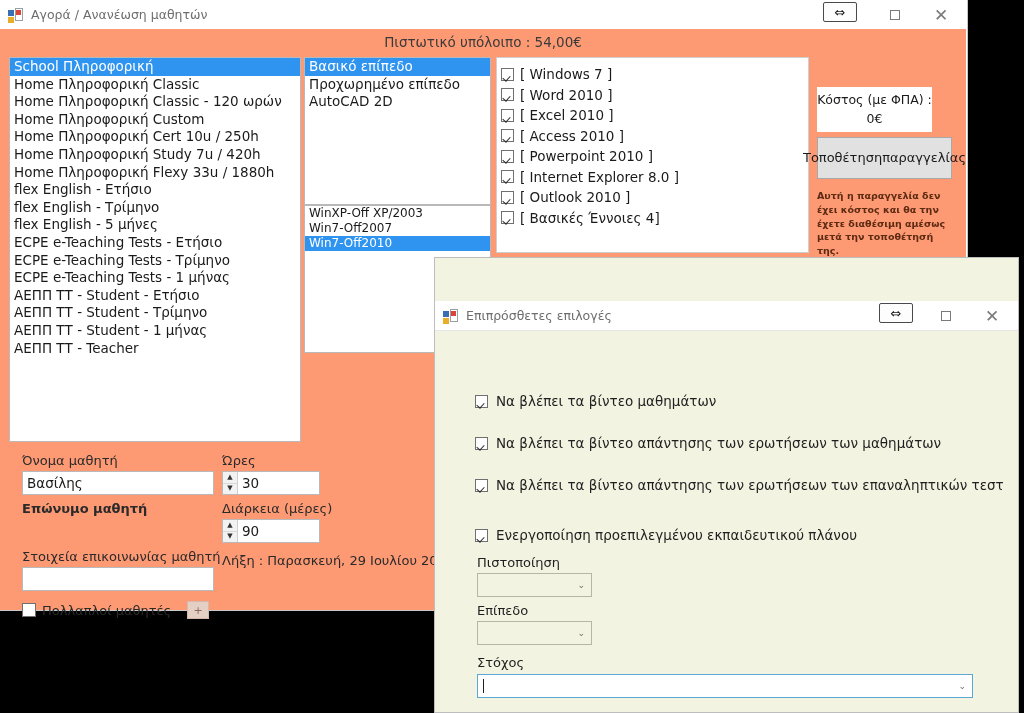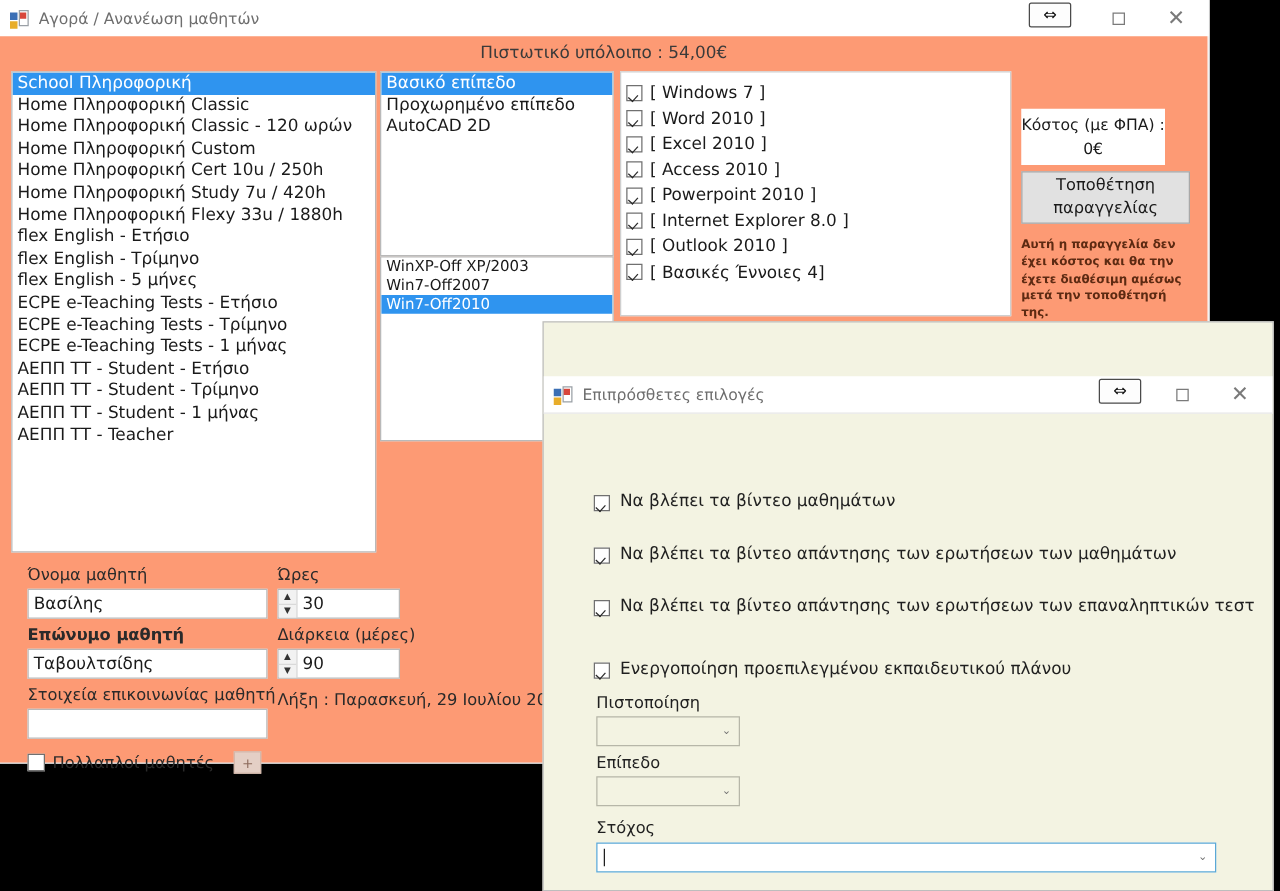--- a/index.html
+++ b/index.html
@@ -127,21 +127,21 @@
     width: 115px; height: 45px;
     background: #ffffff;
     display: flex; flex-direction: column;
     align-items: center; justify-content: center;
     font-size: 12.5px; color: #1a1a1a; line-height: 1.45;
   }
   #order-button {
     position: absolute; left: 817px; top: 108px;
     width: 135px; height: 42px;
     background: #e1e1e1; border: 1px solid #a8a8a8;
-    display: flex; flex-direction: column;
+    display: flex; flex-direction: row;
     align-items: center; justify-content: center;
     font-size: 13px; color: #1a1a1a; line-height: 1.4;
     cursor: pointer;
   }
   #order-note {
     position: absolute; left: 817px; top: 160px;
     width: 137px;
     font-size: 9.5px; color: #5d2a12;
     line-height: 1.45; font-weight: bold;
   }
@@ -204,21 +204,21 @@
     position: relative; height: 30px;
     background: #ffffff;
     display: flex; align-items: center;
     border-bottom: 1px solid #e6e6e6;
     margin-top: 43px;
   }
   .dlg-title { font-size: 12.5px; color: #6e6e6e; white-space: nowrap; }
   .dlg-body { position: relative; width: 100%; height: 425px; }
 
   .dlg-chk {
-    position: absolute; display: flex; align-items: flex-end;
+    position: absolute; display: flex; align-items: flex-start;
     font-size: 13.5px; color: #1f1f1f; white-space: nowrap;
   }
   .dlg-chk .cbx { width: 13px; height: 13px; margin-right: 8px; margin-top: 2px; }
 
   .dlg-lbl {
     position: absolute; font-size: 13px; color: #1f1f1f; white-space: nowrap;
   }
   .combo {
     position: absolute;
     background: #f3f3e2;
@@ -358,21 +358,20 @@
       <div id="order-button">
         <span>Τοποθέτηση</span>
         <span>παραγγελίας</span>
       </div>
       <div id="order-note">Αυτή η παραγγελία δεν έχει κόστος και θα την έχετε διαθέσιμη αμέσως μετά την τοποθέτησή της.</div>
 
       <div class="f-label" style="left:22px; top:424px;">Όνομα μαθητή</div>
       <div class="f-input" style="left:22px; top:442px; width:192px; height:24px;">Βασίλης</div>
 
       <div class="f-label" style="left:22px; top:472px;font-weight:bold;">Επώνυμο μαθητή</div>
-      <div class="f-input" style="left:22px; top:490px; width:192px; height:24px;">Ταβουλτσίδης</div>
 
       <div class="f-label" style="left:22px; top:520px;">Στοιχεία επικοινωνίας μαθητή</div>
       <div class="f-input" style="left:22px; top:538px; width:192px; height:24px;"></div>
 
       <div class="f-label" style="left:222px; top:424px;">Ώρες</div>
       <div class="spin" style="left:222px; top:442px; width:98px; height:24px;">
         <span class="btns">
           <span>▲</span>
           <span>▼</span>
         </span>

